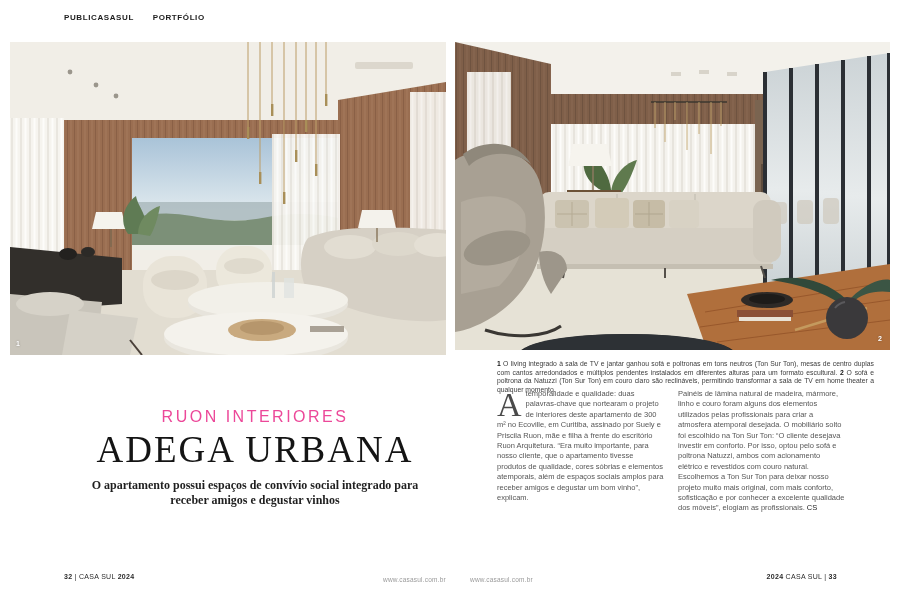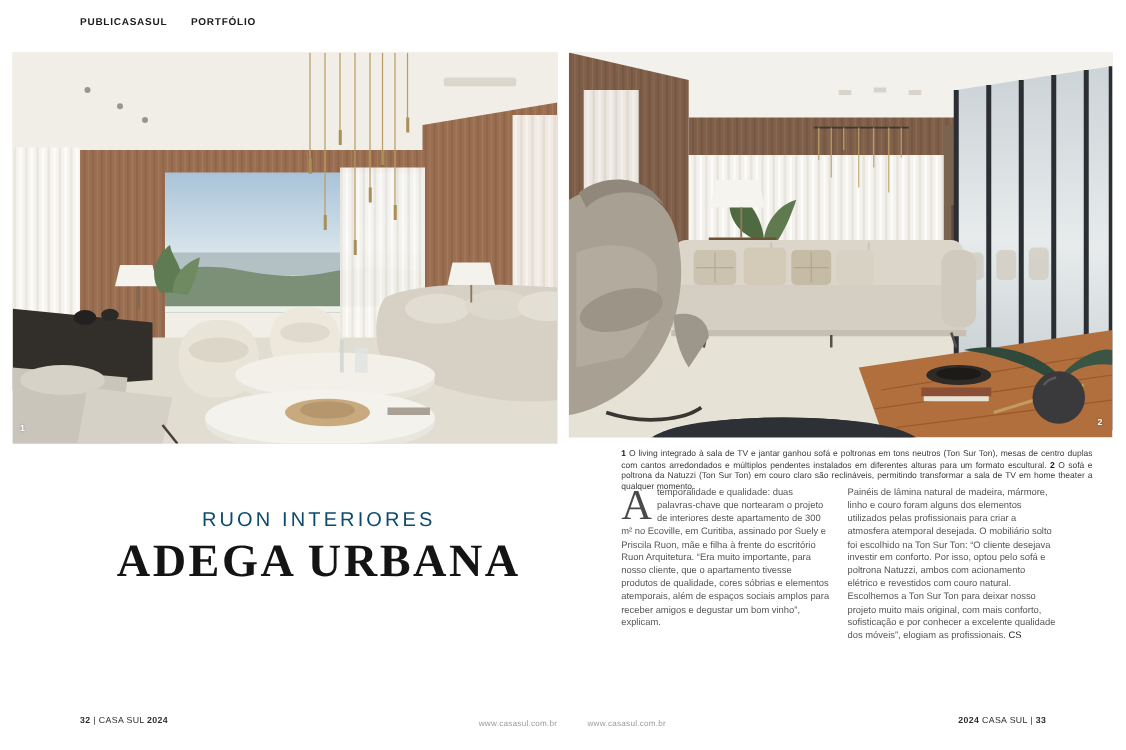--- a/index.html
+++ b/index.html
@@ -15,22 +15,22 @@
   .photo{position:absolute;overflow:hidden;background:#e8e4db;}
   .photo svg{display:block;width:100%;height:100%;}
   .photo-1{left:10px;top:42px;width:436px;height:313px;}
   .photo-2{left:455px;top:42px;width:435px;height:308px;}
   .photo-num{position:absolute;color:#ffffff;font-size:7px;font-weight:700;text-shadow:0 0 2px rgba(0,0,0,.35);}
   .photo-1 .photo-num{left:6px;bottom:8px;}
   .photo-2 .photo-num{right:8px;bottom:8px;}
 
   
   .titleblock{position:absolute;left:55px;top:408px;width:400px;text-align:center;}
-  .kicker{font-size:16px;letter-spacing:2.5px;color:#0c4a6e;font-weight:400;white-space:nowrap;}
-  .headline{font-family:"Liberation Serif",serif;font-weight:700;font-size:37px;letter-spacing:2px;color:#141414;margin-top:2px;white-space:nowrap;}
+  .kicker{font-size:16px;letter-spacing:2.5px;color:#ec4899;font-weight:400;white-space:nowrap;}
+  .headline{font-family:"Liberation Serif",serif;font-weight:400;font-size:37px;letter-spacing:2px;color:#141414;margin-top:2px;white-space:nowrap;}
   .deck{font-family:"Liberation Serif",serif;font-weight:700;font-size:12px;line-height:15px;color:#1f1f1f;margin-top:7px;}
   .deck div{white-space:nowrap;}
 
   
   .caption{position:absolute;left:497px;top:353px;width:377px;font-size:6.8px;line-height:8.7px;color:#3c3c3c;text-align:justify;}
   .caption b{font-weight:800;color:#111;}
 
   
   .bodycol{position:absolute;top:389px;width:167px;font-size:7.5px;line-height:10.4px;color:#565656;text-align:left;}
   .col-1{left:497px;}
@@ -291,20 +291,22 @@
           <ellipse cx="172" cy="310" rx="104" ry="18" fill="#2d3135"></ellipse>
       </g>
     </svg>
     <div class="photo-num">2</div>
   </div>
 
   <div class="titleblock">
     <div class="kicker">RUON INTERIORES</div>
     <div class="headline">ADEGA URBANA</div>
     <div class="deck">
+      <div>O apartamento possui espaços de convívio social integrado para</div>
+      <div>receber amigos e degustar vinhos</div>
     </div>
   </div>
 
   <p class="caption"><b>1</b> <span>O living integrado à sala de TV e jantar ganhou sofá e poltronas em tons neutros (Ton Sur Ton), mesas de centro duplas com cantos arredondados e múltiplos pendentes instalados em diferentes alturas para um formato escultural.</span> <b>2</b> <span>O sofá e poltrona da Natuzzi (Ton Sur Ton) em couro claro são reclináveis, permitindo transformar a sala de TV em home theater a qualquer momento.</span></p>
 
   <div class="bodycol col-1">
     <p><span class="dropcap">A</span><span>temporalidade e qualidade: duas palavras-chave que nortearam o projeto de interiores deste apartamento de 300 m² no Ecoville, em Curitiba, assinado por Suely e Priscila Ruon, mãe e filha à frente do escritório Ruon Arquitetura. “Era muito importante, para nosso cliente, que o apartamento tivesse produtos de qualidade, cores sóbrias e elementos atemporais, além de espaços sociais amplos para receber amigos e degustar um bom vinho”, explicam.</span></p>
   </div>
   <div class="bodycol col-2">
     <p><span>Painéis de lâmina natural de madeira, mármore, linho e couro foram alguns dos elementos utilizados pelas profissionais para criar a atmosfera atemporal desejada. O mobiliário solto foi escolhido na Ton Sur Ton: “O cliente desejava investir em conforto. Por isso, optou pelo sofá e poltrona Natuzzi, ambos com acionamento elétrico e revestidos com couro natural. Escolhemos a Ton Sur Ton para deixar nosso projeto muito mais original, com mais conforto, sofisticação e por conhecer a excelente qualidade dos móveis”, elogiam as profissionais.</span> <span class="endmark">CS</span></p>

